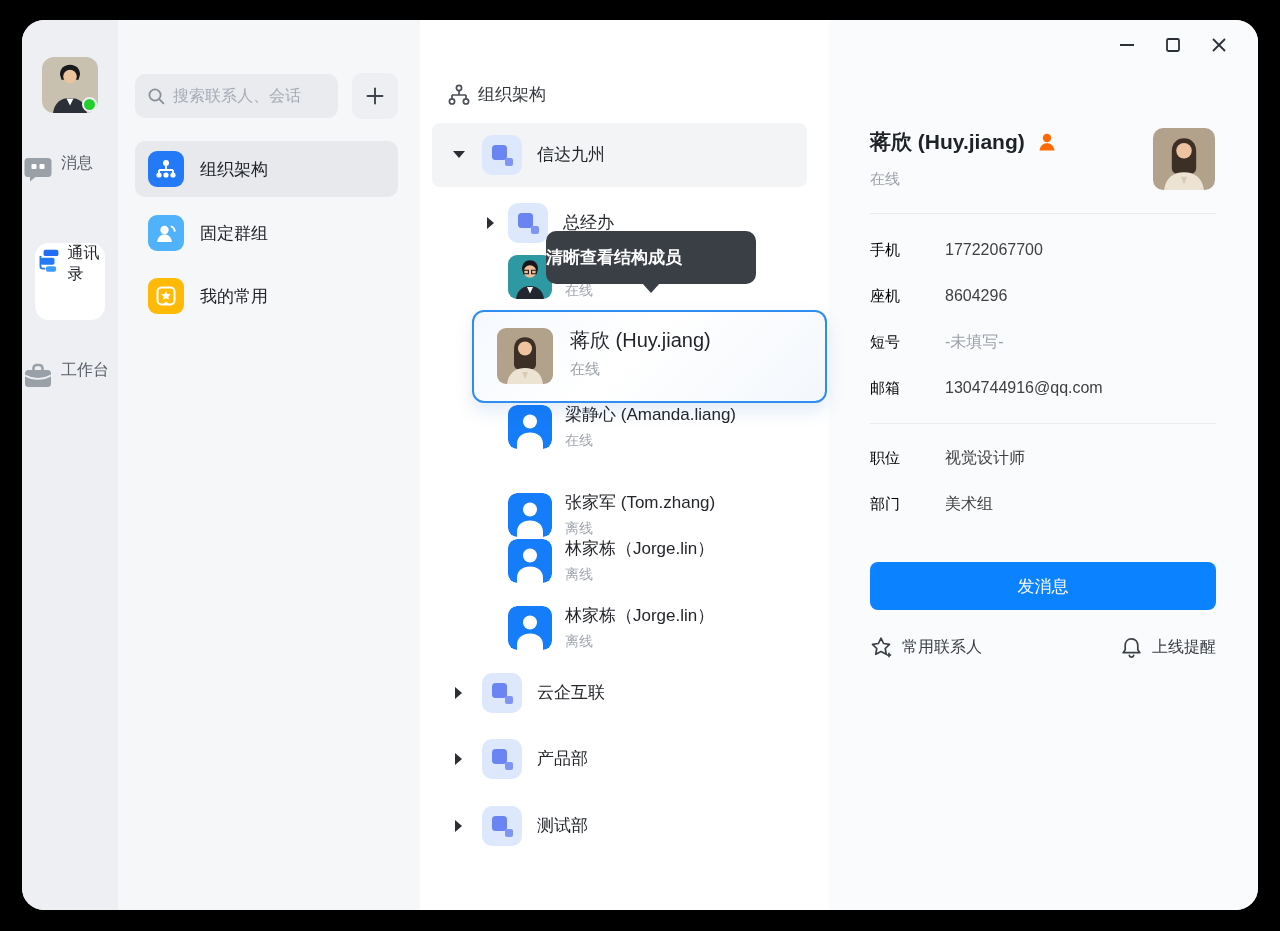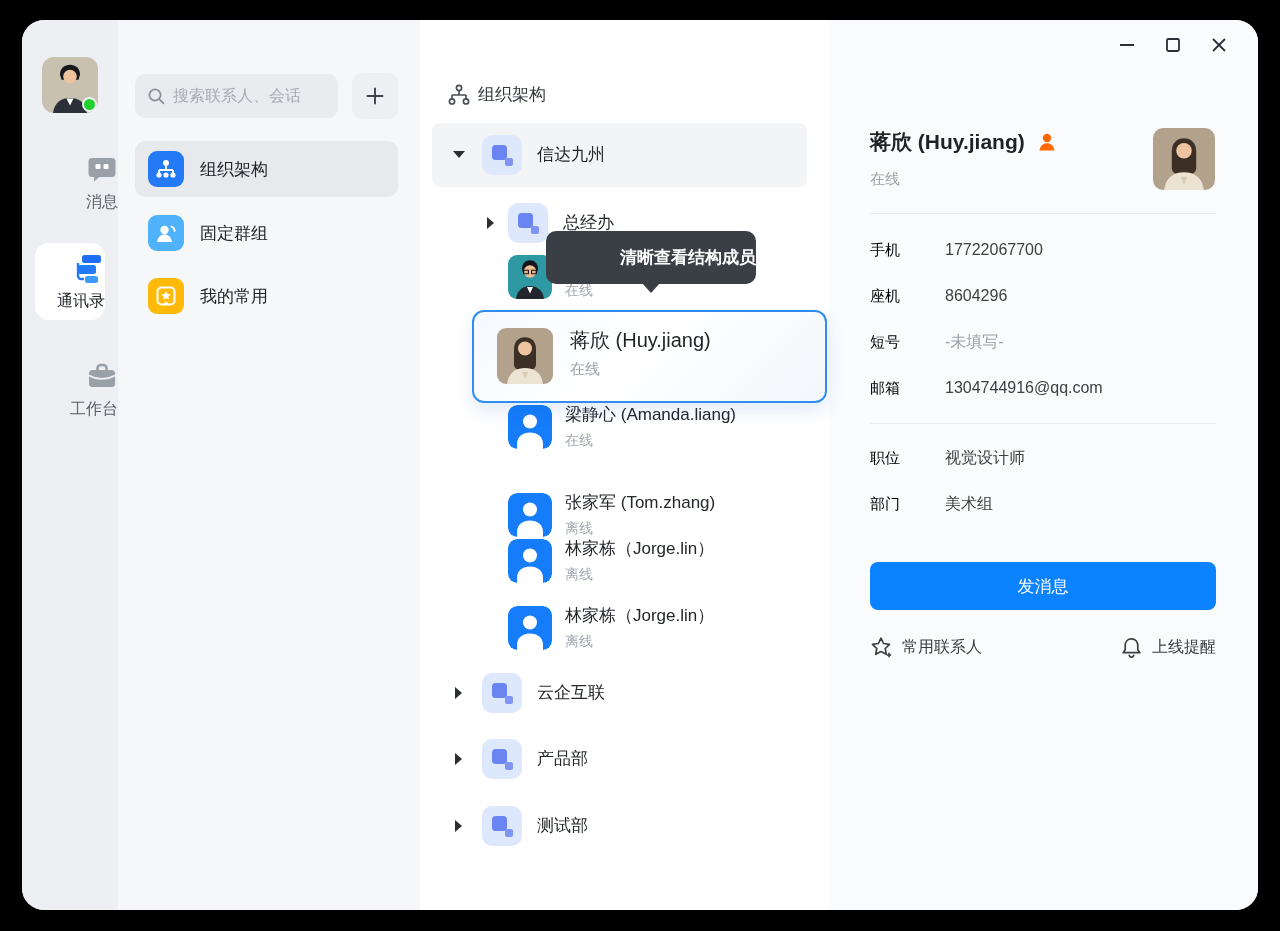--- a/index.html
+++ b/index.html
@@ -12,21 +12,21 @@
   .controls { position:absolute; top:10px; right:24px; display:flex; gap:16px; z-index:20; }
   .ctrl-btn { width:30px; height:30px; display:flex; align-items:center; justify-content:center;
     background:transparent; border:none; cursor:pointer; }
 
   
   .rail { position:absolute; left:0; top:0; bottom:0; width:96px; background:#edeff3; }
   .user-avatar { position:absolute; left:20px; top:37px; width:56px; height:56px; border-radius:12px; overflow:hidden; }
   .user-avatar svg { display:block; }
   .status-dot { position:absolute; left:60px; top:77px; width:15px; height:15px; border-radius:50%;
     background:#21d02c; border:2px solid #edeff3; }
-  .rail-item { position:absolute; left:0; width:96px; display:flex; flex-direction:column; align-items:flex-end; gap:7px; cursor:pointer; }
+  .rail-item { position:absolute; left:0; width:96px; display:flex; flex-direction:row; align-items:flex-start; gap:7px; cursor:pointer; }
   .rail-item .lbl { font-size:16px; color:#5b6068; }
   .rail-item.active-card { left:13px; width:70px; height:77px; background:#fff; border-radius:14px; justify-content:center; gap:6px; }
   .rail-item.active-card .lbl { color:#23262b; }
 
   
   .col2 { position:absolute; left:96px; top:0; bottom:0; width:302px; background:#f6f7f9; }
   .searchbox { position:absolute; left:17px; top:54px; width:203px; height:44px; background:#e9ebef;
     border-radius:10px; display:flex; align-items:center; padding:0 12px; gap:8px; }
   .searchbox input { border:none; outline:none; background:transparent; font-size:16px; color:#3a3e45; width:150px;
     font-family:"Liberation Sans","DejaVu Sans",sans-serif; }
@@ -50,21 +50,21 @@
   .dept-row { position:absolute; left:0; width:100%; height:56px; cursor:pointer; }
   .dept-row .caret-right { position:absolute; left:35px; top:22px; }
   .dept-row .dept-icon { position:absolute; left:62px; top:8px; }
   .dept-row .node-label { position:absolute; left:117px; top:16px; line-height:24px; }
   .member-row { position:absolute; left:0; width:100%; height:48px; cursor:pointer; }
   .member-row .m-avatar { position:absolute; left:88px; top:0; width:44px; height:44px; border-radius:9px; overflow:hidden; }
   .member-row .m-name { position:absolute; left:145px; top:-2px; font-size:17px; color:#23262b; line-height:24px; }
   .member-row .m-status { position:absolute; left:145px; top:25px; font-size:14px; color:#a2a7af; line-height:20px; }
 
   .tooltip { position:absolute; left:126px; top:211px; width:210px; height:53px; background:#3a3f46; border-radius:10px;
-    display:flex; align-items:center; justify-content:flex-end; z-index:6; }
+    display:flex; align-items:center; justify-content:flex-start; z-index:6; }
   .tooltip .tip-text { color:#fff; font-size:17px; font-weight:bold; }
   .tooltip::after { content:""; position:absolute; bottom:-9px; left:50%; transform:translateX(-50%);
     border-left:9px solid transparent; border-right:9px solid transparent; border-top:10px solid #3a3f46; }
 
   .selected-card { position:absolute; left:52px; top:290px; width:355px; height:93px; border-radius:12px;
     border:2px solid #2f8df1; background:linear-gradient(135deg,#f5f9fe 0%,#ffffff 45%,#f3f7fc 100%);
     box-shadow:0 8px 18px rgba(20,90,190,.12); z-index:5; cursor:pointer; }
   .selected-card .c-avatar { position:absolute; left:23px; top:16px; width:56px; height:56px; border-radius:9px; overflow:hidden; }
   .selected-card .c-name { position:absolute; left:96px; top:15px; font-size:20px; color:#1f2227; }
   .selected-card .c-status { position:absolute; left:96px; top:48px; font-size:15px; color:#9ba0a8; }

